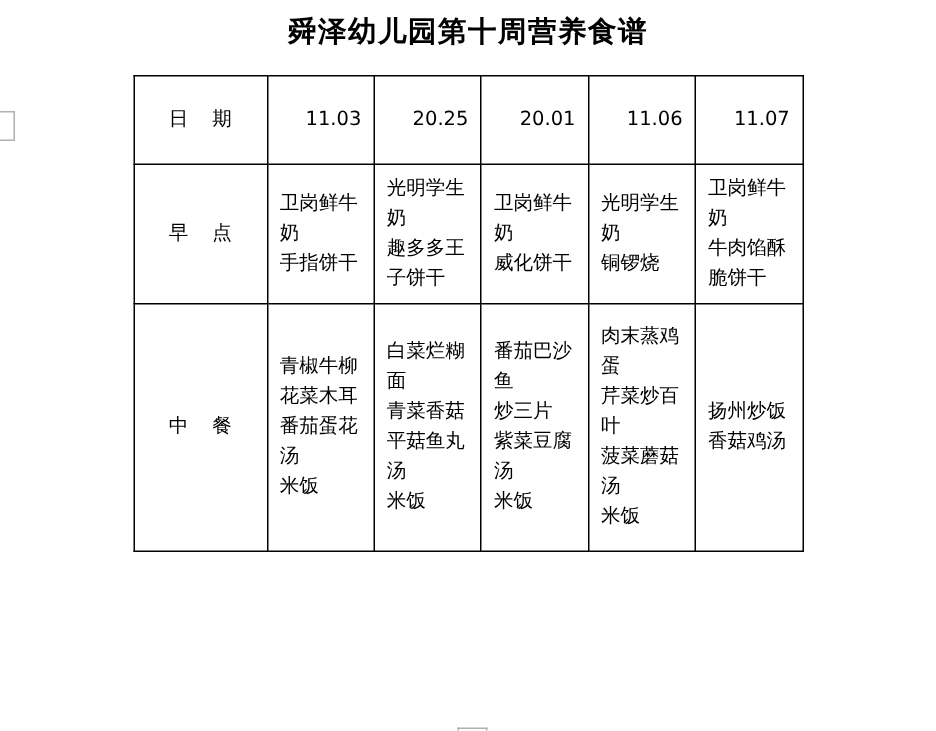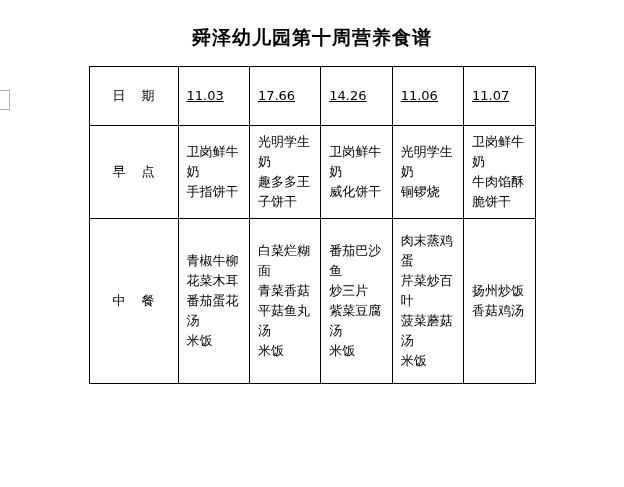--- a/index.html
+++ b/index.html
@@ -18,21 +18,21 @@
   .page {
     position: relative;
     width: 624px;
     height: 487px;
   }
   .doc-title {
     text-align: center;
     font-size: 19px;
     font-weight: bold;
     letter-spacing: 1px;
-    margin-top: 24px;
+    margin-top: 8px;
     line-height: 26px;
   }
   .doc-subtitle {
     text-align: center;
     font-size: 13px;
     margin-top: 4px;
     line-height: 20px;
   }
   
   .left-notch {
@@ -70,24 +70,23 @@
     font-weight: normal;
   }
   td.rowhead {
     text-align: center;
     font-weight: bold;
     letter-spacing: 6px;
     text-indent: 6px;
     width: 72px;
   }
   td.colhead {
-    text-align: left;
+    text-align: right;
     font-weight: normal;
     font-size: 14px;
-    text-decoration: underline;
   }
   tr.head-row td {
     height: 46px;
   }
   tr.breakfast td {
     height: 62px;
   }
   tr.lunch td {
     height: 152px;
   }
@@ -109,22 +108,22 @@
 
   <div class="left-notch"></div>
 
   <div class="doc-title">舜泽幼儿园第十周营养食谱</div>
 
   <table class="menu">
     <tbody>
       <tr class="head-row">
         <td class="rowhead">日 期</td>
         <td class="colhead">11.03</td>
-        <td class="colhead">17.66</td>
-        <td class="colhead">14.26</td>
+        <td class="colhead">20.25</td>
+        <td class="colhead">20.01</td>
         <td class="colhead">11.06</td>
         <td class="colhead">11.07</td>
       </tr>
 
       <tr class="breakfast">
         <td class="rowhead">早 点</td>
         <td class="body-cell cell-lines">卫岗鲜牛奶
 手指饼干</td>
         <td class="body-cell cell-lines">光明学生奶
 趣多多王子饼干</td>

